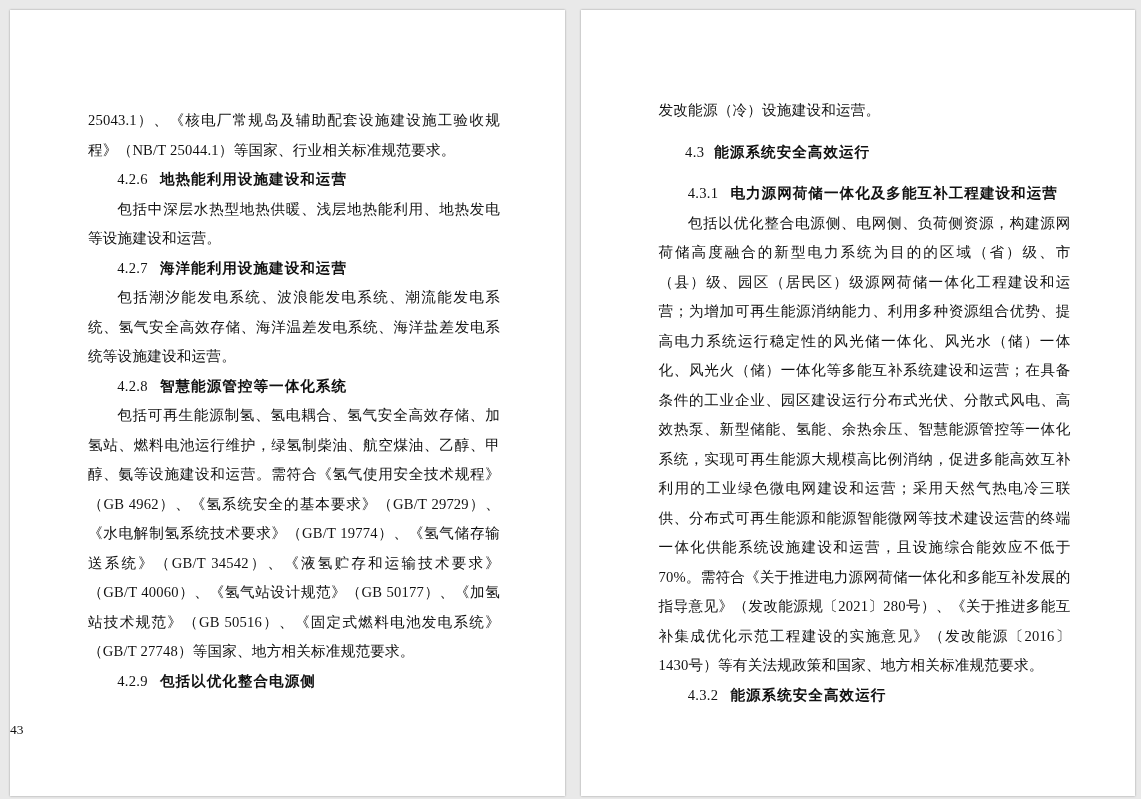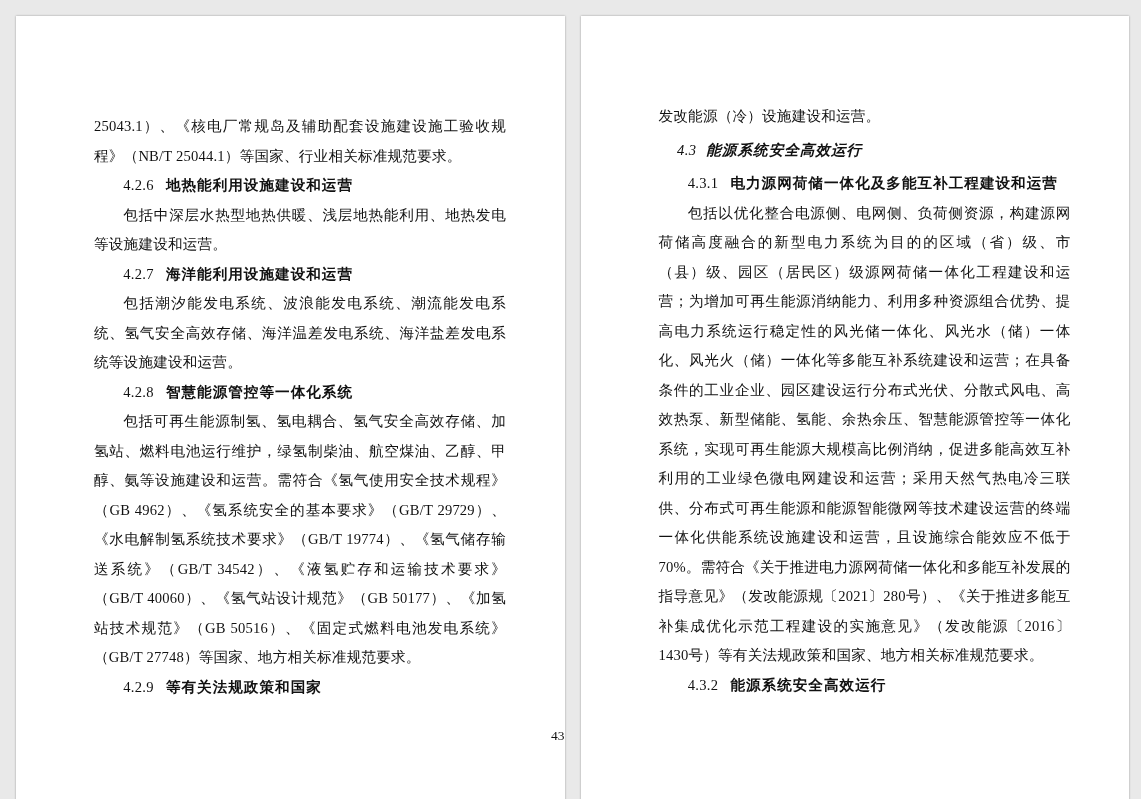--- a/index.html
+++ b/index.html
@@ -10,21 +10,21 @@
     height: 799px;
     overflow: hidden;
     font-family: "Liberation Serif", "DejaVu Serif", serif;
   }
   .viewer {
     position: relative;
     width: 1141px;
     height: 799px;
     display: flex;
     gap: 10px;
-    padding: 12px;
+    padding: 6px;
     box-sizing: border-box;
   }
   .page {
     position: relative;
     background: #ffffff;
     box-shadow: 0 0 2px rgba(0,0,0,0.35);
     box-sizing: border-box;
     overflow: hidden;
   }
   .page-left {
@@ -71,38 +71,37 @@
   }
   .heading .ttl {
     font-weight: bold;
     margin-left: 12px;
     letter-spacing: 1px;
   }
   .heading-l2 {
     font-size: 14.6px;
     line-height: 29.5px;
     color: #111111;
-    margin: 4px;
+    margin: 12px;
     text-indent: 1em;
-    font-style: italic;
   }
   .heading-l2 .num {
     letter-spacing: 0.3px;
   }
   .heading-l2 .ttl {
     font-weight: bold;
     margin-left: 10px;
     letter-spacing: 1px;
   }
   .page-number {
     position: absolute;
     left: 0;
     right: 0;
     bottom: 58px;
-    text-align: right;
+    text-align: left;
     font-size: 13.5px;
     color: #111111;
     font-family: "Liberation Serif", serif;
   }
   .page-right .page-body {
     top: 86px;
   }
 </style>
 </head>
 <body>
@@ -126,21 +125,21 @@
 
       <p class="para indent">包括潮汐能发电系统、波浪能发电系统、潮流能发电系统、氢气安全高效存储、海洋温差发电系统、海洋盐差发电系统等设施建设和运营。</p>
 
       <p class="heading">
         <span class="num">4.2.8</span><span class="ttl">智慧能源管控等一体化系统</span>
       </p>
 
       <p class="para indent">包括可再生能源制氢、氢电耦合、氢气安全高效存储、加氢站、燃料电池运行维护，绿氢制柴油、航空煤油、乙醇、甲醇、氨等设施建设和运营。需符合《氢气使用安全技术规程》（GB 4962）、《氢系统安全的基本要求》（GB/T 29729）、《水电解制氢系统技术要求》（GB/T 19774）、《氢气储存输送系统》（GB/T 34542）、《液氢贮存和运输技术要求》（GB/T 40060）、《氢气站设计规范》（GB 50177）、《加氢站技术规范》（GB 50516）、《固定式燃料电池发电系统》（GB/T 27748）等国家、地方相关标准规范要求。</p>
 
       <p class="heading">
-        <span class="num">4.2.9</span><span class="ttl">等有关法规政策和国家</span>
+        <span class="num">4.2.9</span><span class="ttl">包括以优化整合电源侧</span>
       </p>
 
 
     </div>
     <div class="page-number">43</div>
   </div>
 
   <div class="page page-right">
     <div class="page-body">
 

